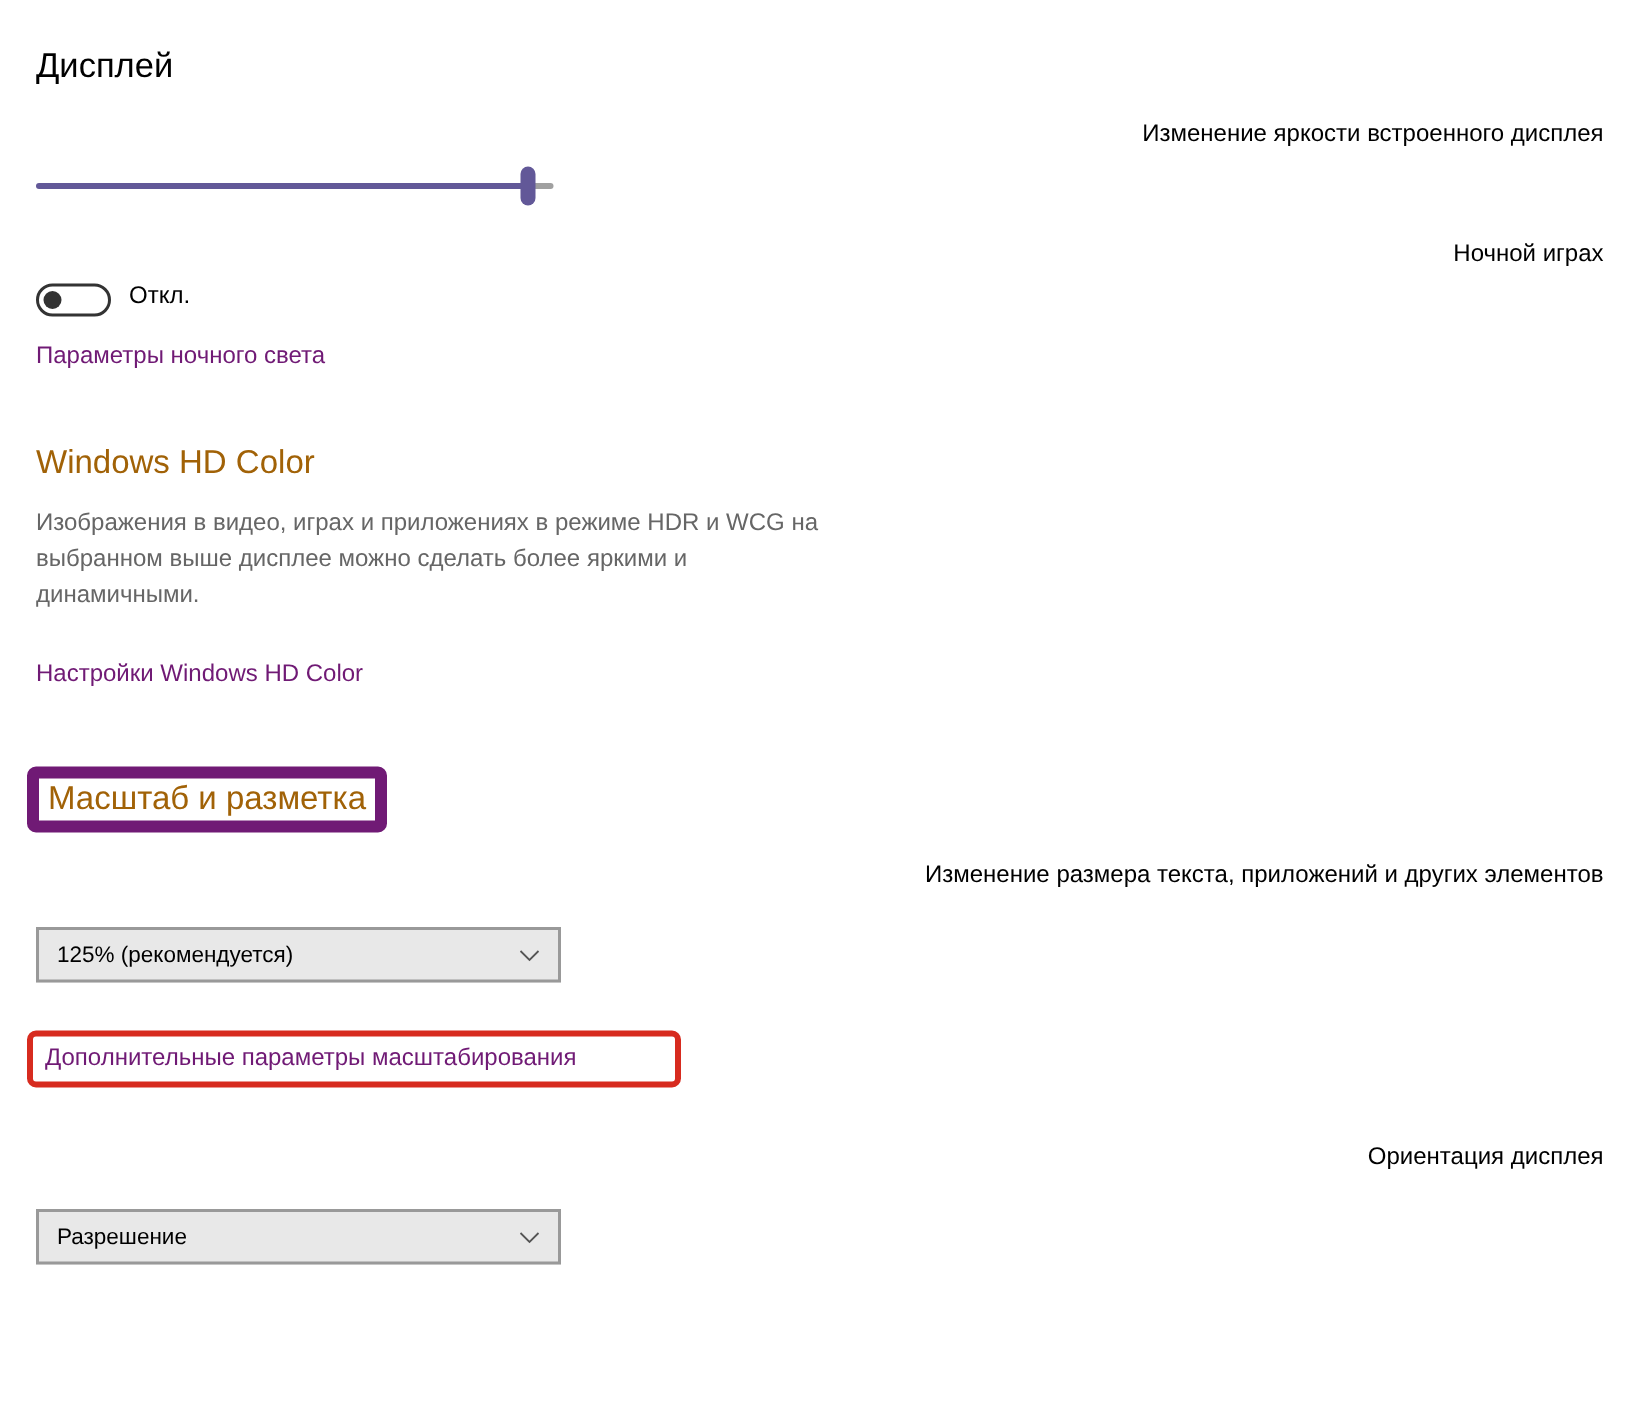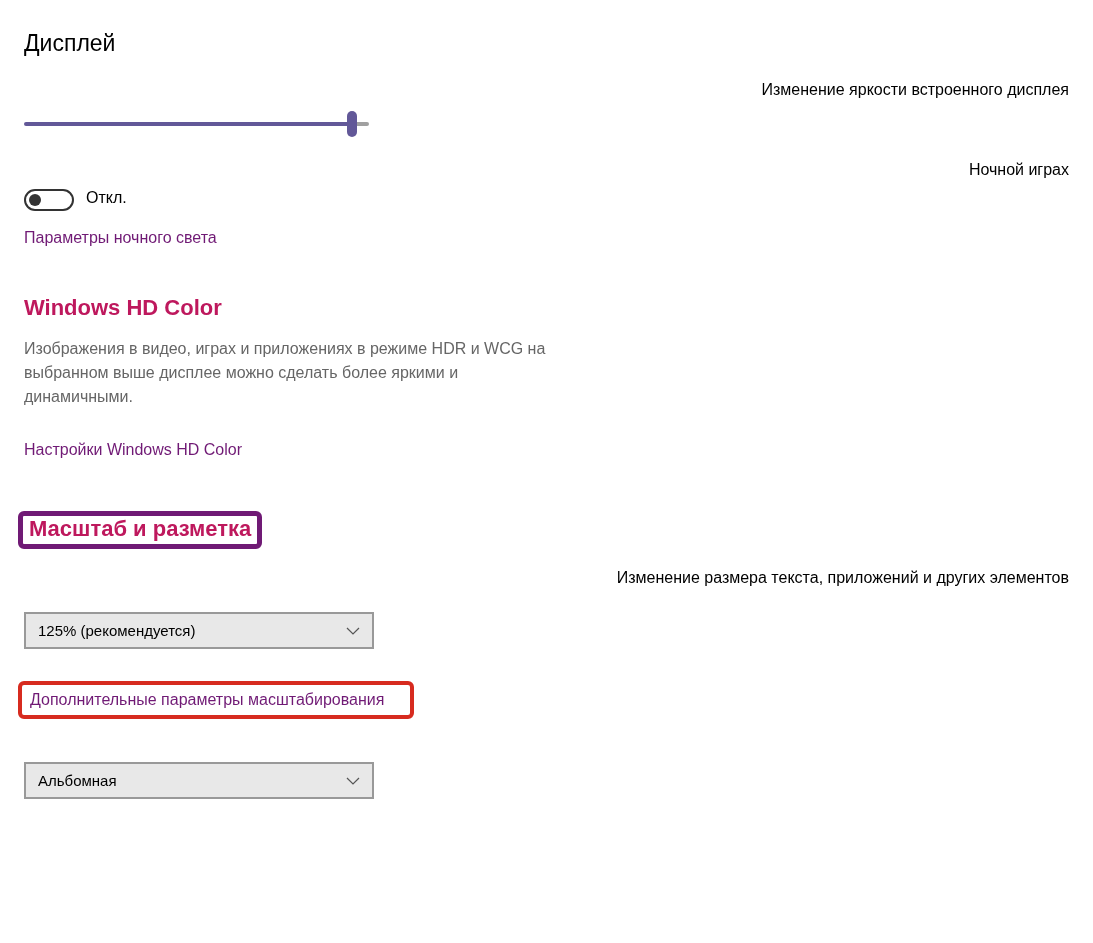--- a/index.html
+++ b/index.html
@@ -100,53 +100,53 @@
       color: #000;
     }
     .link {
       color: #701a75;
       font-size: 16px;
       cursor: pointer;
       display: inline-block;
     }
     .section-title {
       font-size: 22px;
-      font-weight: 700;
+      font-weight: 400;
       margin-top: 48px;
       margin-bottom: 16px;
-      color: #be185d;
+      color: #a16207;
     }
     .section-desc {
       font-size: 16px;
       color: #666;
       line-height: 1.5;
       max-width: 540px;
       margin-bottom: 32px;
     }
     .highlight-box-1 {
-      border: 5px solid #701a75;
+      border: 8px solid #701a75;
       border-radius: 6px;
       padding: 0px 6px 2px 6px;
       display: inline-block;
       margin-top: 44px;
       margin-bottom: 20px;
       margin-left: -6px;
     }
     .highlight-box-1 .section-title {
       margin: 0;
     }
     .highlight-box-2 {
       border: 4px solid #d72b1f;
       border-radius: 6px;
       padding: 6px 8px;
       display: inline-block;
       margin-top: 12px;
       margin-bottom: 18px;
       margin-left: -6px;
-      width: 396px;
+      width: 436px;
     }
     .highlight-box-2 .link {
       margin: 0;
     }
     .dropdown {
       width: 350px;
       border: 2px solid #999;
       background: #e8e8e8;
       padding: 8px 12px;
       display: flex;
@@ -217,22 +217,23 @@
 </div>
 
 <div class="highlight-box-2">
   <span class="link">Дополнительные параметры масштабирования</span>
 </div>
 
 <div class="group">
 </div>
 
 <div class="group">
+  <div class="field-label">Ориентация дисплея</div>
   <div class="dropdown">
-    <span>Альбомная</span>
+    <span>Разрешение</span>
     <svg class="dropdown-chevron" viewBox="0 0 14 8">
         <path d="M1 1 L7 7 L13 1" stroke="#555" stroke-width="1.2" fill="none"></path>
       </svg>
   </div>
 </div>
 
 
 
 
 </body></html>

